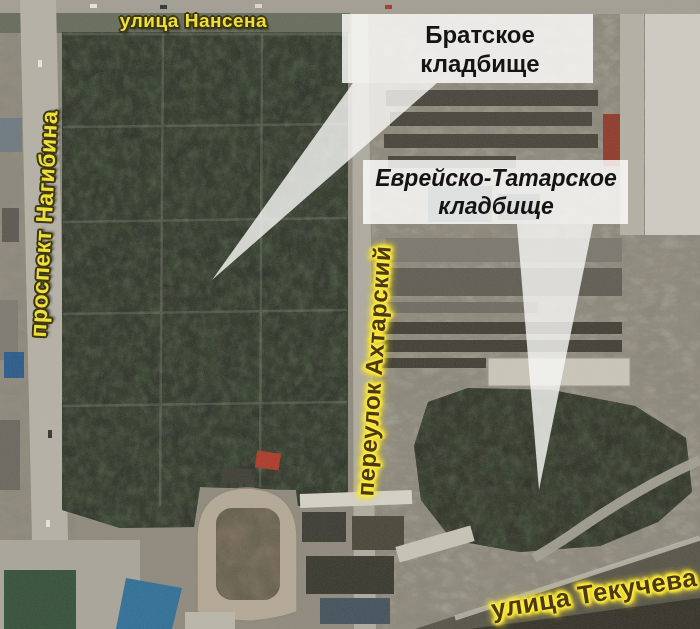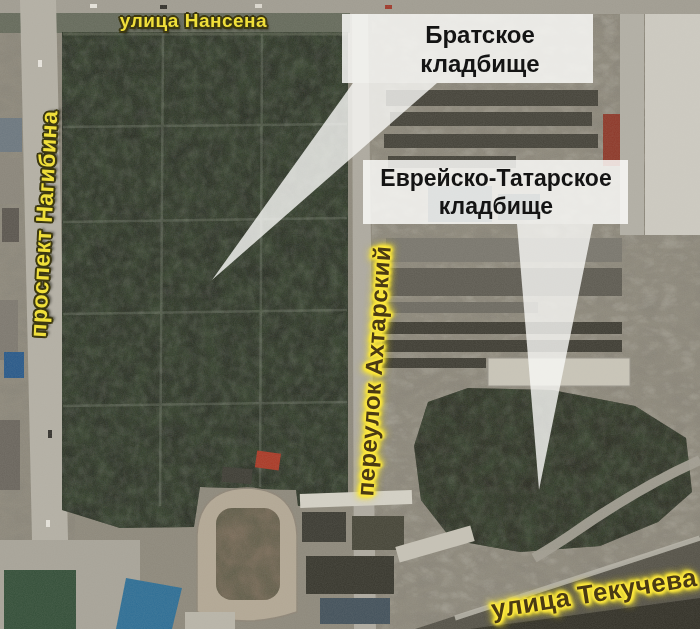--- a/index.html
+++ b/index.html
@@ -199,18 +199,18 @@
 
 <div class="street-label style-dark" style="left:244px;top:357px;width:260px;font-size:24px;transform:rotate(-86deg);">переулок Ахтарский</div>
 
 <div class="street-label style-dark" style="left:482px;top:578px;width:224px;font-size:26px;transform:rotate(-9deg);">улица Текучева</div>
 
 <div class="callout" style="left:342px;top:14px;width:276px;height:69px;font-size:24px;line-height:29px;">
   <span>Братское</span>
   <span>кладбище</span>
 </div>
 
-<div class="callout" style="left:363px;top:160px;width:266px;height:64px;font-size:23px;line-height:28px;">
+<div class="callout" style="left:363px;top:160px;width:266px;height:64px;font-size:23px;line-height:28px;font-style:italic;">
   <span>Еврейско-Татарское</span>
   <span>кладбище</span>
 </div>
 
 </div>
 
 </body></html>

